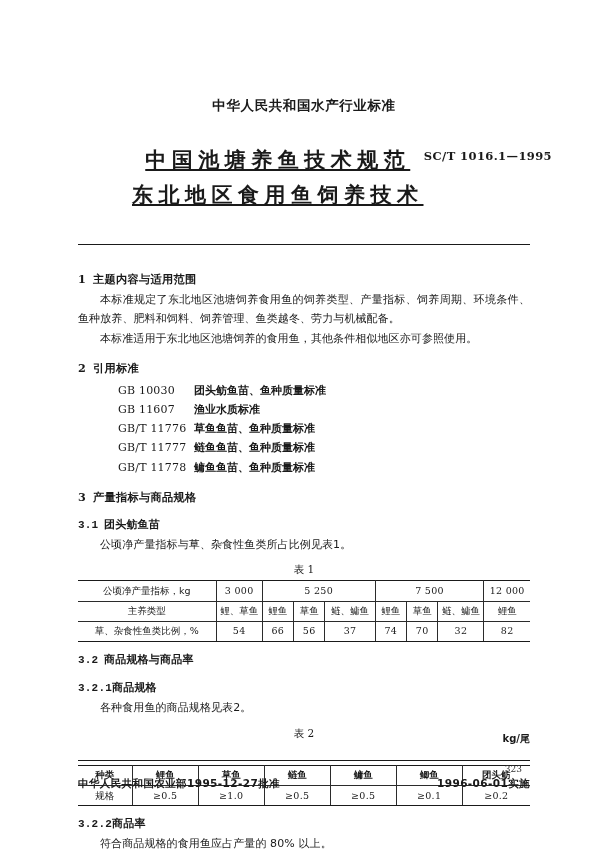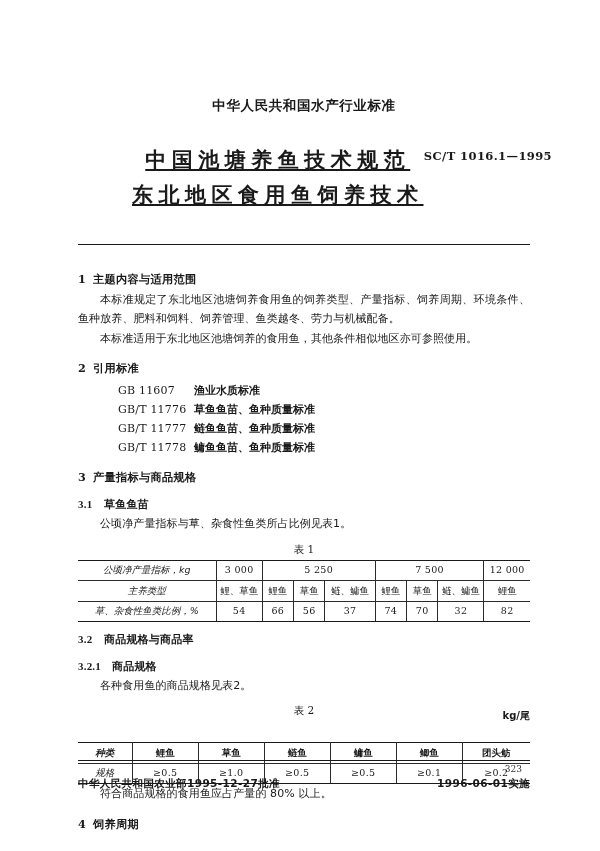--- a/index.html
+++ b/index.html
@@ -85,21 +85,21 @@
   .h-sub {
     font-weight: bold;
     font-size: 11px;
     margin-top: 9px;
     margin-bottom: 1px;
     letter-spacing: 0.2px;
   }
   .h-sub .num {
     display: inline-block;
     min-width: 26px;
-    font-family: Liberation Serif, serif;
+    font-family: Liberation Mono, monospace;
   }
   .h-sub.lvl3 .num { min-width: 34px; }
   .para {
     text-indent: 22px;
     margin: 1px 0;
     text-align: justify;
     letter-spacing: 0.1px;
     line-height: 1.7;
   }
   .ref-list {
@@ -143,21 +143,21 @@
   table.std td {
     border: 0.7px solid #2b2b2b;
     text-align: center;
     padding: 3.5px 1px;
     line-height: 1.3;
     vertical-align: middle;
     word-break: keep-all;
   }
   table.std tr:first-child td { border-top: 1.4px solid #1a1a1a; }
   table.std tr:last-child td { border-bottom: 1.4px solid #1a1a1a; }
-  table.std td:first-child { border-left: none; font-style: italic; }
+  table.std td:first-child { border-left: none; }
   table.std td:last-child { border-right: none; }
   .num-cell {
     font-family: "DejaVu Serif", "Liberation Serif", serif;
     letter-spacing: 0.3px;
   }
   .t2-head td { font-weight: bold; }
 
   
   .footer {
     position: absolute;
@@ -207,39 +207,42 @@
         <span class="num">1</span><span>主题内容与适用范围</span>
       </div>
       <p class="para">本标准规定了东北地区池塘饲养食用鱼的饲养类型、产量指标、饲养周期、环境条件、鱼种放养、肥料和饲料、饲养管理、鱼类越冬、劳力与机械配备。</p>
       <p class="para">本标准适用于东北地区池塘饲养的食用鱼，其他条件相似地区亦可参照使用。</p>
 
       <div class="h-sec">
         <span class="num">2</span><span>引用标准</span>
       </div>
       <ul class="ref-list">
         <li>
+          <span class="ref-code">GB 10030</span><span class="ref-name">团头鲂鱼苗、鱼种质量标准</span>
+        </li>
+        <li>
           <span class="ref-code">GB 11607</span><span class="ref-name">渔业水质标准</span>
         </li>
         <li>
           <span class="ref-code">GB/T 11776</span><span class="ref-name">草鱼鱼苗、鱼种质量标准</span>
         </li>
         <li>
           <span class="ref-code">GB/T 11777</span><span class="ref-name">鲢鱼鱼苗、鱼种质量标准</span>
         </li>
         <li>
           <span class="ref-code">GB/T 11778</span><span class="ref-name">鳙鱼鱼苗、鱼种质量标准</span>
         </li>
       </ul>
 
       <div class="h-sec">
         <span class="num">3</span><span>产量指标与商品规格</span>
       </div>
 
       <div class="h-sub">
-        <span class="num">3.1</span><span>草鱼鱼苗</span>
+        <span class="num">3.1</span><span>团头鲂鱼苗</span>
       </div>
       <p class="para">公顷净产量指标与草、杂食性鱼类所占比例见表1。</p>
 
       <div class="tbl-cap">表 1</div>
       <table class="std">
         <colgroup>
           <col style="width:33%">
             <col style="width:11%">
             <col style="width:7.5%">
             <col style="width:7.5%">
@@ -317,20 +320,23 @@
             <td class="num-cell">≥0.5</td>
             <td class="num-cell">≥1.0</td>
             <td class="num-cell">≥0.5</td>
             <td class="num-cell">≥0.5</td>
             <td class="num-cell">≥0.1</td>
             <td class="num-cell">≥0.2</td>
           </tr>
         </tbody>
       </table>
 
+      <div class="h-sub lvl3">
+        <span class="num">3.2.2</span><span>商品率</span>
+      </div>
       <p class="para">符合商品规格的食用鱼应占产量的 80% 以上。</p>
 
       <div class="h-sec">
         <span class="num">4</span><span>饲养周期</span>
       </div>
 
     </div>
   </div>
 
   <div class="footer">

